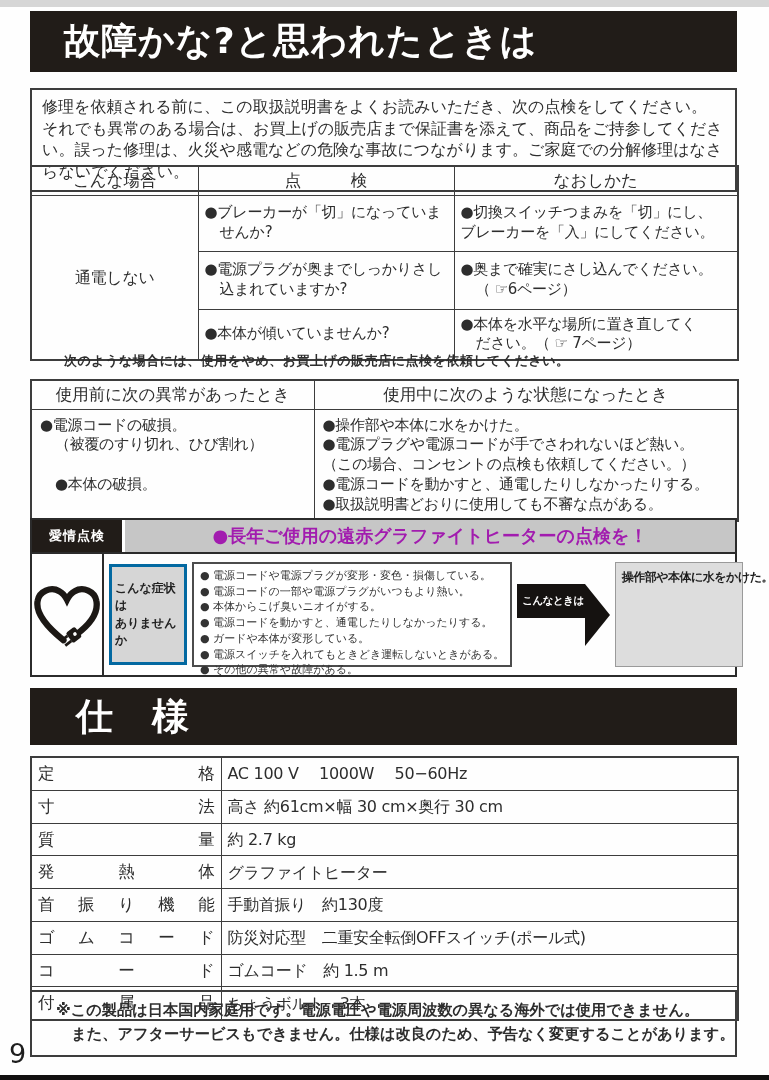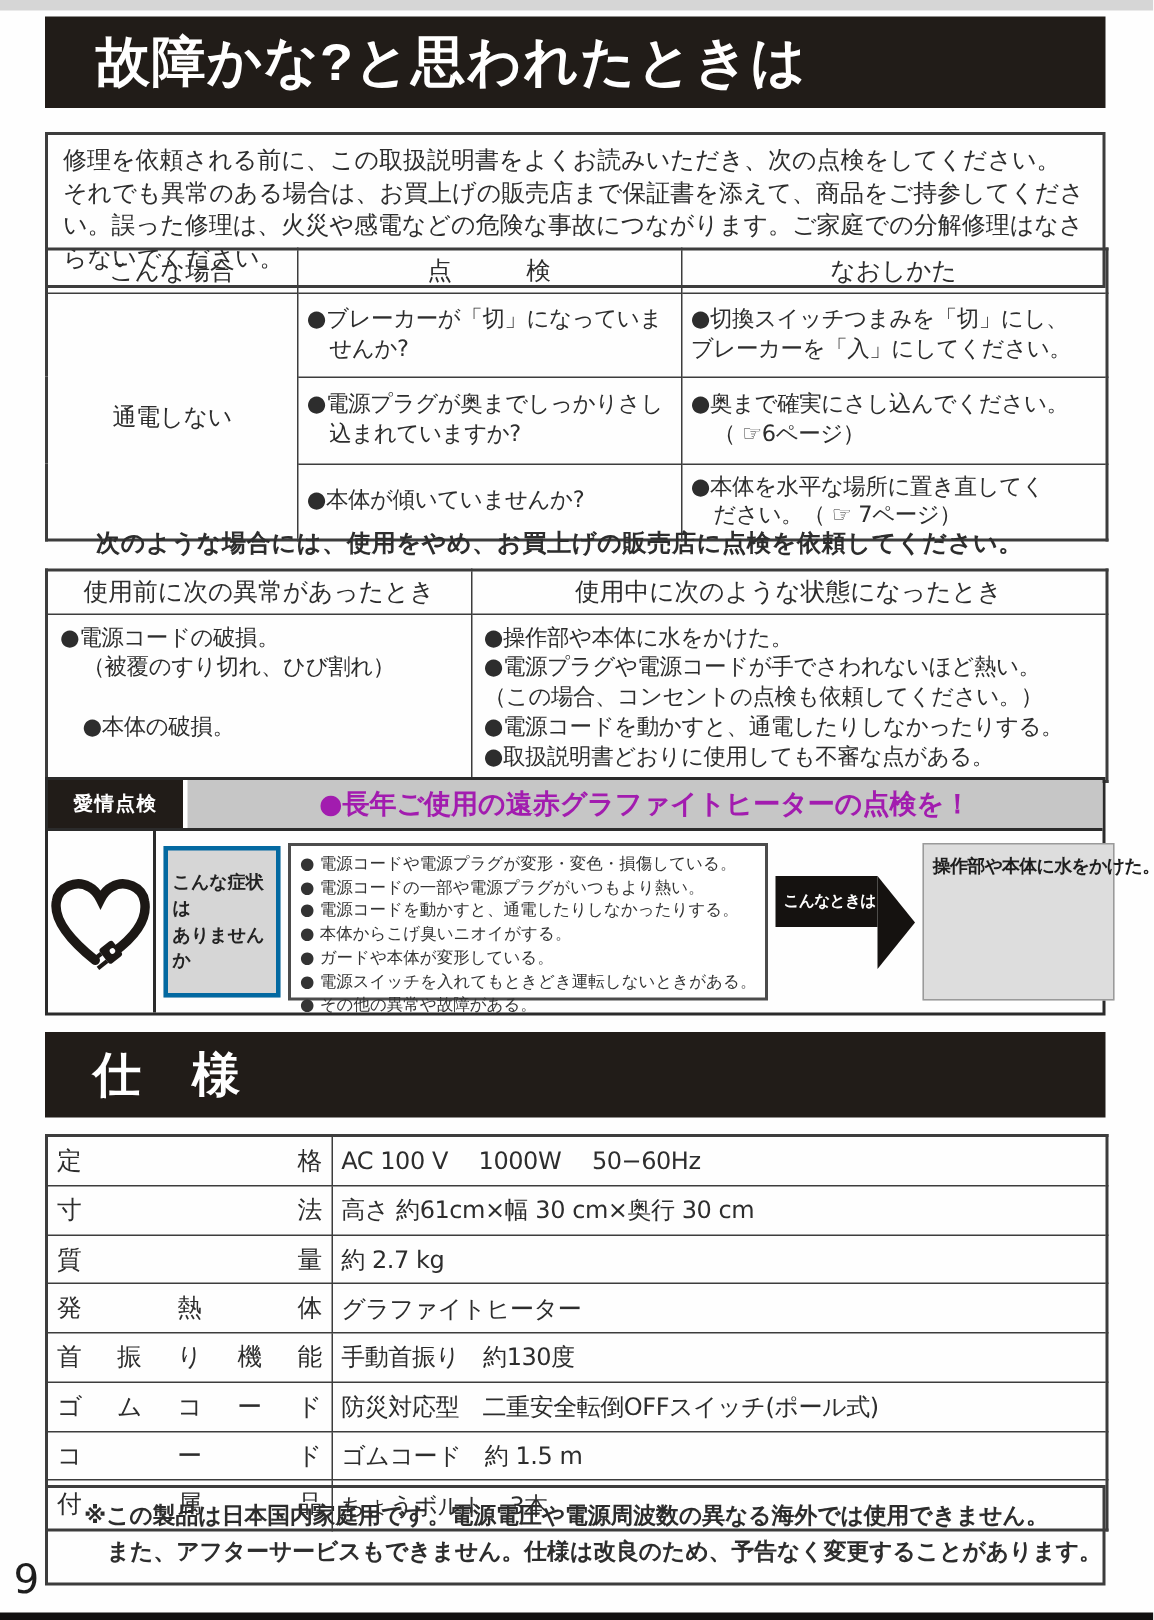--- a/index.html
+++ b/index.html
@@ -8,42 +8,42 @@
     position:relative; width:769px; height:1080px; background:#fefefe;
     overflow:hidden; font-family:"DejaVu Sans", sans-serif; color:#2d2d2d;
   }
   .abs { position:absolute; left:30px; width:707px; }
   .top-strip { position:absolute; left:0; right:0; top:0; height:7px; background:#d6d6d6; }
   .bottom-bar { position:absolute; left:0; right:0; bottom:0; height:5px; background:#121010; }
 
   
   .black-bar { background:#211c18; color:#fff; display:flex; align-items:center;
     font-weight:bold; letter-spacing:1px; }
-  #title-bar { top:11px; height:61px; font-size:36px; padding-left:34px;font-family:Liberation Mono, monospace; }
-  #spec-bar  { top:688px; height:57px; font-size:32px; padding-left:32px; }
+  #title-bar { top:11px; height:61px; font-size:36px; padding-left:34px; }
+  #spec-bar  { top:688px; height:57px; font-size:37px; padding-left:46px; }
 
   
   #intro-box { top:88px; border:2px solid #3d3d3d; padding:6px 10px 8px;
     font-size:16px; line-height:1.35; }
 
   
   table { border-collapse:collapse; width:707px; table-layout:fixed; }
   .ttbl { border:2px solid #3d3d3d; }
   .ttbl th, .ttbl td { border:1.5px solid #3d3d3d; }
   .ttbl th { font-weight:normal; font-size:16.5px; height:29px; text-align:center; }
   .ttbl td { font-size:15px; line-height:1.32; padding:5px 6px; vertical-align:middle; letter-spacing:-0.3px; }
   #check-table { top:165px; }
   #abnormal-table { top:379px; }
   #abnormal-table td { vertical-align:top; padding:6px 8px; }
   .case-cell { text-align:center; font-size:16px !important; }
   .pre { white-space:pre-line; }
   .hang { padding-left:1em; text-indent:-1em; white-space:pre-line; }
   .line { white-space:nowrap; }
 
-  #stop-note { top:352px; left:64px; width:auto; font-weight:bold; font-size:16px; letter-spacing:0.5px; }
+  #stop-note { top:352px; left:64px; width:auto; font-weight:bold; font-size:13px; letter-spacing:0.5px; }
 
   
   #care-box { top:518px; height:159px; border:2px solid #2b2b2b; }
   .care-head { display:flex; height:34px; border-bottom:2px solid #2b2b2b; }
   .care-label { width:90px; background:#211c18; color:#fff; font-weight:bold; font-size:13px;
     display:flex; align-items:center; justify-content:center; letter-spacing:1px; }
   .care-band { flex:1; background:#c6c6c6; font-weight:bold; font-size:18px;
     display:flex; align-items:center; justify-content:center; border-left:3px solid #fff; color:#a21caf; }
   .care-body { display:flex; height:121px; }
   .heart-cell { width:86px; border-right:2px solid #2b2b2b; display:flex; align-items:center; justify-content:center; }
@@ -183,22 +183,22 @@
             <circle cx="3" cy="0" r="2.6" fill="#ffffff"></circle>
           </g>
         </svg>
       </div>
       <div class="care-content">
         <div class="symptom-box">こんな症状は
 ありませんか</div>
         <div class="symptom-list">
           <div>● 電源コードや電源プラグが変形・変色・損傷している。</div>
           <div>● 電源コードの一部や電源プラグがいつもより熱い。</div>
+          <div>● 本体からこげ臭いニオイがする。</div>
           <div>● 電源コードを動かすと、通電したりしなかったりする。</div>
-          <div>● 本体からこげ臭いニオイがする。</div>
           <div>● ガードや本体が変形している。</div>
           <div>● 電源スイッチを入れてもときどき運転しないときがある。</div>
           <div>● その他の異常や故障がある。</div>
         </div>
         <div class="arrow">
           <div class="arrow-body">こんなときは</div>
           <div class="arrow-head"></div>
         </div>
         <div class="action-box">
           <div class="action-title">操作部や本体に水をかけた。</div>

